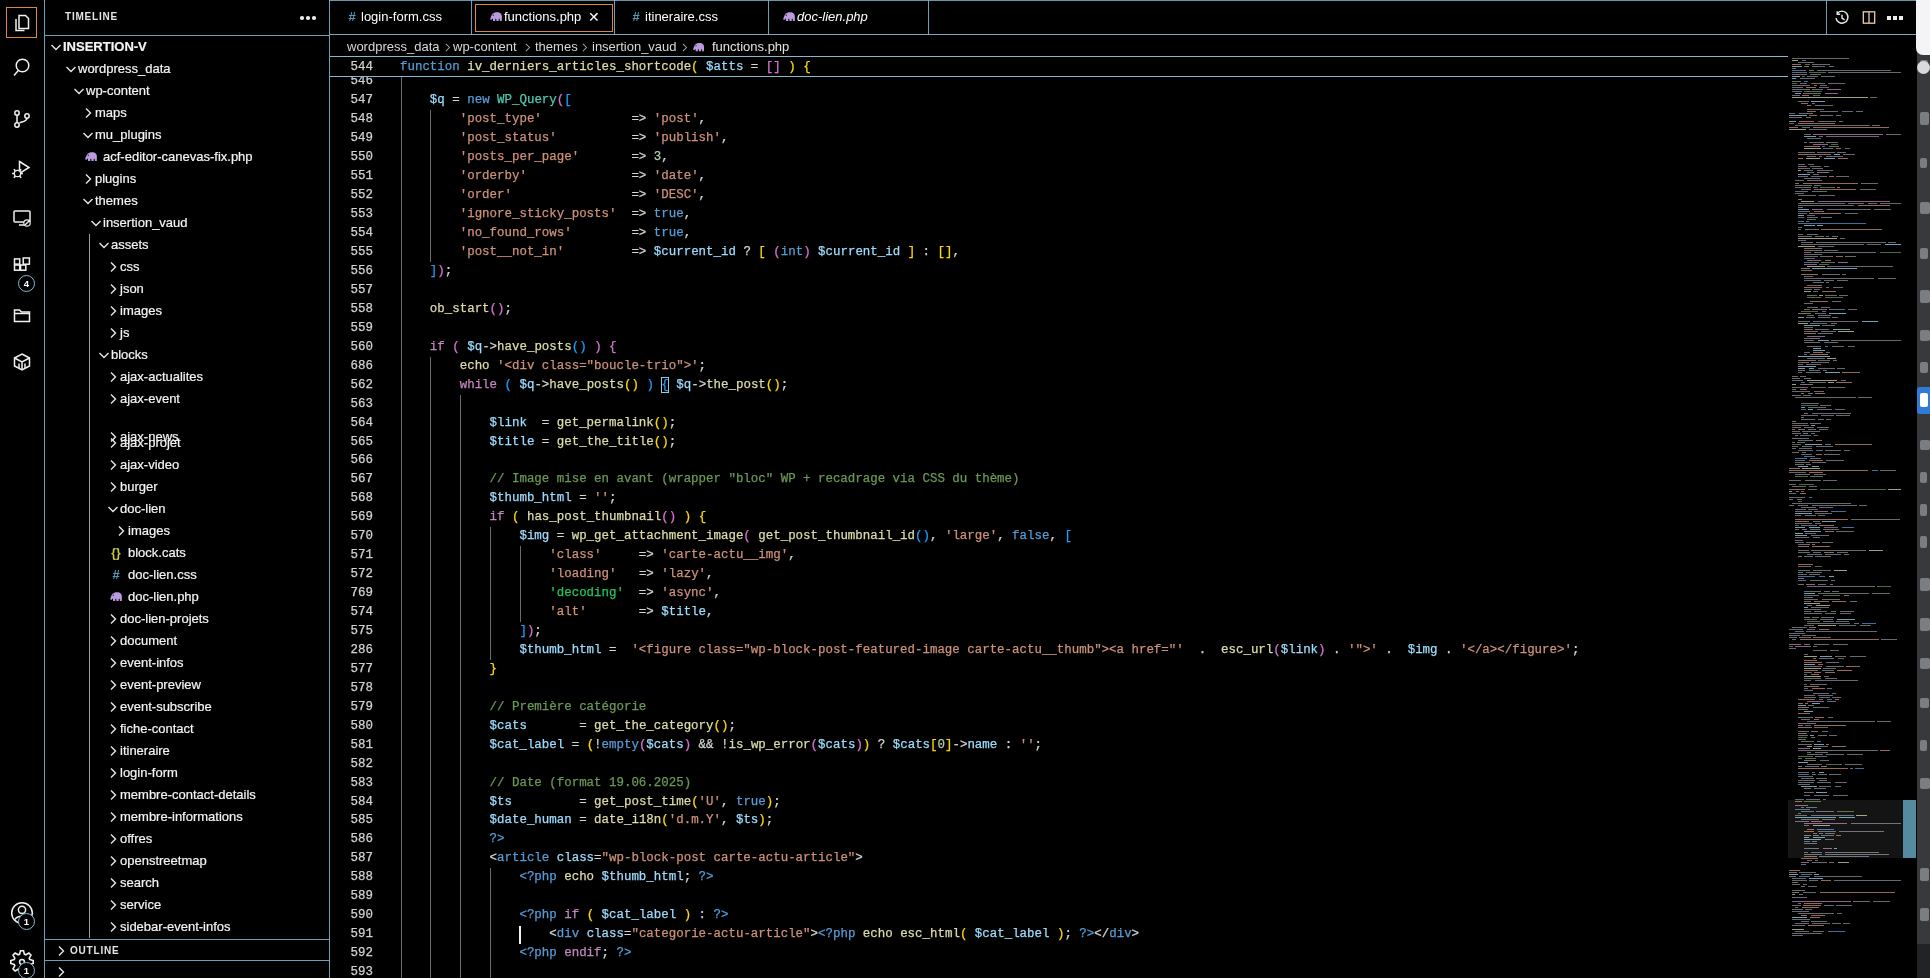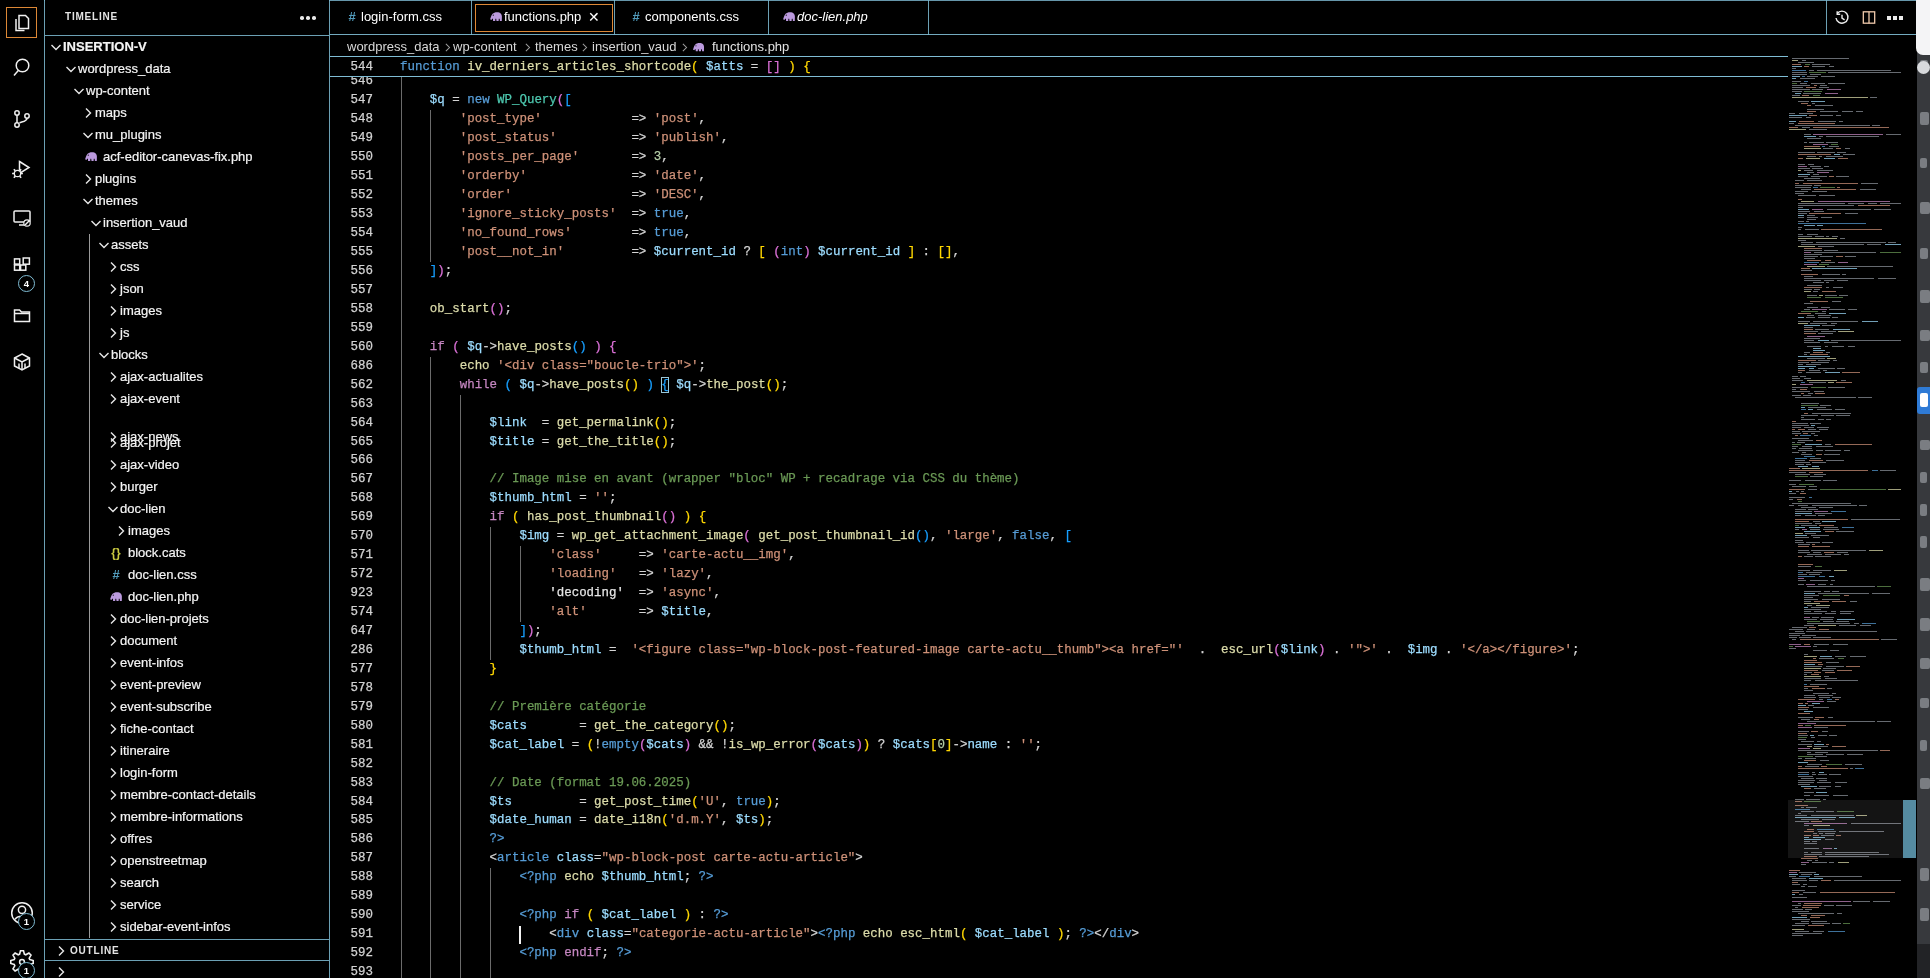--- a/index.html
+++ b/index.html
@@ -361,21 +361,21 @@
         <circle cx="5.3" cy="6.2" r=".6" fill="#141414"></circle>
       </svg></span>
     <span style="position:absolute;left:32px;top:9px">functions.php</span>
     <span style="position:absolute;left:116px;top:9px;font-size:14px">✕</span>
   </div>
 <div class="abs" style="left:474.5px;top:4px;width:138px;height:28px;border:1px solid #dd8836"></div>
 <div class="tab" style="left:614px;width:154px">
     <span style="position:absolute;left:14px;top:9px"><svg class="fi" viewBox="0 0 16 16">
         <text x="8" y="12" text-anchor="middle" font-family="Liberation Sans" font-weight="bold" font-size="13" fill="#519ABA">#</text>
       </svg></span>
-    <span style="position:absolute;left:31px;top:9px">components.css</span>
+    <span style="position:absolute;left:31px;top:9px">itineraire.css</span>
   </div>
 <div class="tab" style="left:768px;width:160px">
     <span style="position:absolute;left:13px;top:9px"><svg class="fi" viewBox="0 0 16 16">
         <path fill="#bb9ade" d="M4.6 4.8 C5.8 3.4 8.2 2.9 10.3 3.3 c2.2.4 3.6 2 3.6 4.2 l-.1 4.6 h-1.9 l-.3-2.3 h-.8 l-.2 2.3 H8.5 l-.3-2.3 h-.8 l-.2 2.3 H5.1 L4.9 9.6 C4.3 9.8 3.8 10.3 3.4 11 L2.1 10.2 C2.8 8.9 2.9 6.7 4.6 4.8 z"></path>
         <circle cx="5.3" cy="6.2" r=".6" fill="#141414"></circle>
       </svg></span>
     <span style="position:absolute;left:29px;top:9px;font-style:italic">doc-lien.php</span>
   </div>
 <div class="sep" style="left:471px"></div>
 <div class="sep" style="left:614px"></div>
@@ -472,25 +472,25 @@
 <div class="ln" style="top:489.3px">568</div>
 <div class="cl" style="top:489.3px"><c style="color:#D4D4D4">            </c><c style="color:#9CDCFE">$thumb_html</c><c style="color:#D4D4D4"> = </c><c style="color:#CE9178">''</c><c style="color:#D4D4D4">;</c></div>
 <div class="ln" style="top:508.2px">569</div>
 <div class="cl" style="top:508.2px"><c style="color:#D4D4D4">            </c><c style="color:#C586C0">if</c><c style="color:#D4D4D4"> </c><c style="color:#FFD700">(</c><c style="color:#D4D4D4"> </c><c style="color:#DCDCAA">has_post_thumbnail</c><c style="color:#DA70D6">(</c><c style="color:#DA70D6">)</c><c style="color:#D4D4D4"> </c><c style="color:#FFD700">)</c><c style="color:#D4D4D4"> </c><c style="color:#FFD700">{</c></div>
 <div class="ln" style="top:527.2px">570</div>
 <div class="cl" style="top:527.2px"><c style="color:#D4D4D4">                </c><c style="color:#9CDCFE">$img</c><c style="color:#D4D4D4"> = </c><c style="color:#DCDCAA">wp_get_attachment_image</c><c style="color:#DA70D6">(</c><c style="color:#D4D4D4"> </c><c style="color:#DCDCAA">get_post_thumbnail_id</c><c style="color:#179FFF">(</c><c style="color:#179FFF">)</c><c style="color:#D4D4D4">,</c><c style="color:#D4D4D4"> </c><c style="color:#CE9178">'large'</c><c style="color:#D4D4D4">,</c><c style="color:#D4D4D4"> </c><c style="color:#569CD6">false</c><c style="color:#D4D4D4">,</c><c style="color:#D4D4D4"> </c><c style="color:#179FFF">[</c></div>
 <div class="ln" style="top:546.1px">571</div>
 <div class="cl" style="top:546.1px"><c style="color:#D4D4D4">                    </c><c style="color:#CE9178">'class'</c><c style="color:#D4D4D4">     </c><c style="color:#D4D4D4">=&gt; </c><c style="color:#CE9178">'carte-actu__img'</c><c style="color:#D4D4D4">,</c></div>
 <div class="ln" style="top:565.1px">572</div>
 <div class="cl" style="top:565.1px"><c style="color:#D4D4D4">                    </c><c style="color:#CE9178">'loading'</c><c style="color:#D4D4D4">   </c><c style="color:#D4D4D4">=&gt; </c><c style="color:#CE9178">'lazy'</c><c style="color:#D4D4D4">,</c></div>
-<div class="ln" style="top:584.0px">923</div>
-<div class="cl" style="top:584.0px"><c style="color:#D4D4D4">                    </c><c style="color:#e5e5e5">'decoding'</c><c style="color:#D4D4D4">  </c><c style="color:#D4D4D4">=&gt; </c><c style="color:#CE9178">'async'</c><c style="color:#D4D4D4">,</c></div>
+<div class="ln" style="top:584.0px">769</div>
+<div class="cl" style="top:584.0px"><c style="color:#D4D4D4">                    </c><c style="color:#22c55e">'decoding'</c><c style="color:#D4D4D4">  </c><c style="color:#D4D4D4">=&gt; </c><c style="color:#CE9178">'async'</c><c style="color:#D4D4D4">,</c></div>
 <div class="ln" style="top:603.0px">574</div>
 <div class="cl" style="top:603.0px"><c style="color:#D4D4D4">                    </c><c style="color:#CE9178">'alt'</c><c style="color:#D4D4D4">       </c><c style="color:#D4D4D4">=&gt; </c><c style="color:#9CDCFE">$title</c><c style="color:#D4D4D4">,</c></div>
-<div class="ln" style="top:621.9px">647</div>
+<div class="ln" style="top:621.9px">575</div>
 <div class="cl" style="top:621.9px"><c style="color:#D4D4D4">                </c><c style="color:#179FFF">]</c><c style="color:#DA70D6">)</c><c style="color:#D4D4D4">;</c></div>
 <div class="ln" style="top:640.9px">286</div>
 <div class="cl" style="top:640.9px"><c style="color:#D4D4D4">                </c><c style="color:#9CDCFE">$thumb_html</c><c style="color:#D4D4D4"> =  </c><c style="color:#CE9178">'&lt;figure class="wp-block-post-featured-image carte-actu__thumb"&gt;&lt;a href="'</c><c style="color:#D4D4D4">  .  </c><c style="color:#DCDCAA">esc_url</c><c style="color:#DA70D6">(</c><c style="color:#9CDCFE">$link</c><c style="color:#DA70D6">)</c><c style="color:#D4D4D4"> . </c><c style="color:#CE9178">'"&gt;'</c><c style="color:#D4D4D4"> .  </c><c style="color:#9CDCFE">$img</c><c style="color:#D4D4D4"> . </c><c style="color:#CE9178">'&lt;/a&gt;&lt;/figure&gt;'</c><c style="color:#D4D4D4">;</c></div>
 <div class="ln" style="top:659.8px">577</div>
 <div class="cl" style="top:659.8px"><c style="color:#D4D4D4">            </c><c style="color:#FFD700">}</c></div>
 <div class="ln" style="top:678.8px">578</div>
 <div class="ln" style="top:697.8px">579</div>
 <div class="cl" style="top:697.8px"><c style="color:#D4D4D4">            </c><c style="color:#6A9955">// Première catégorie</c></div>
 <div class="ln" style="top:716.7px">580</div>
 <div class="cl" style="top:716.7px"><c style="color:#D4D4D4">            </c><c style="color:#9CDCFE">$cats</c><c style="color:#D4D4D4">       = </c><c style="color:#DCDCAA">get_the_category</c><c style="color:#FFD700">(</c><c style="color:#FFD700">)</c><c style="color:#D4D4D4">;</c></div>

